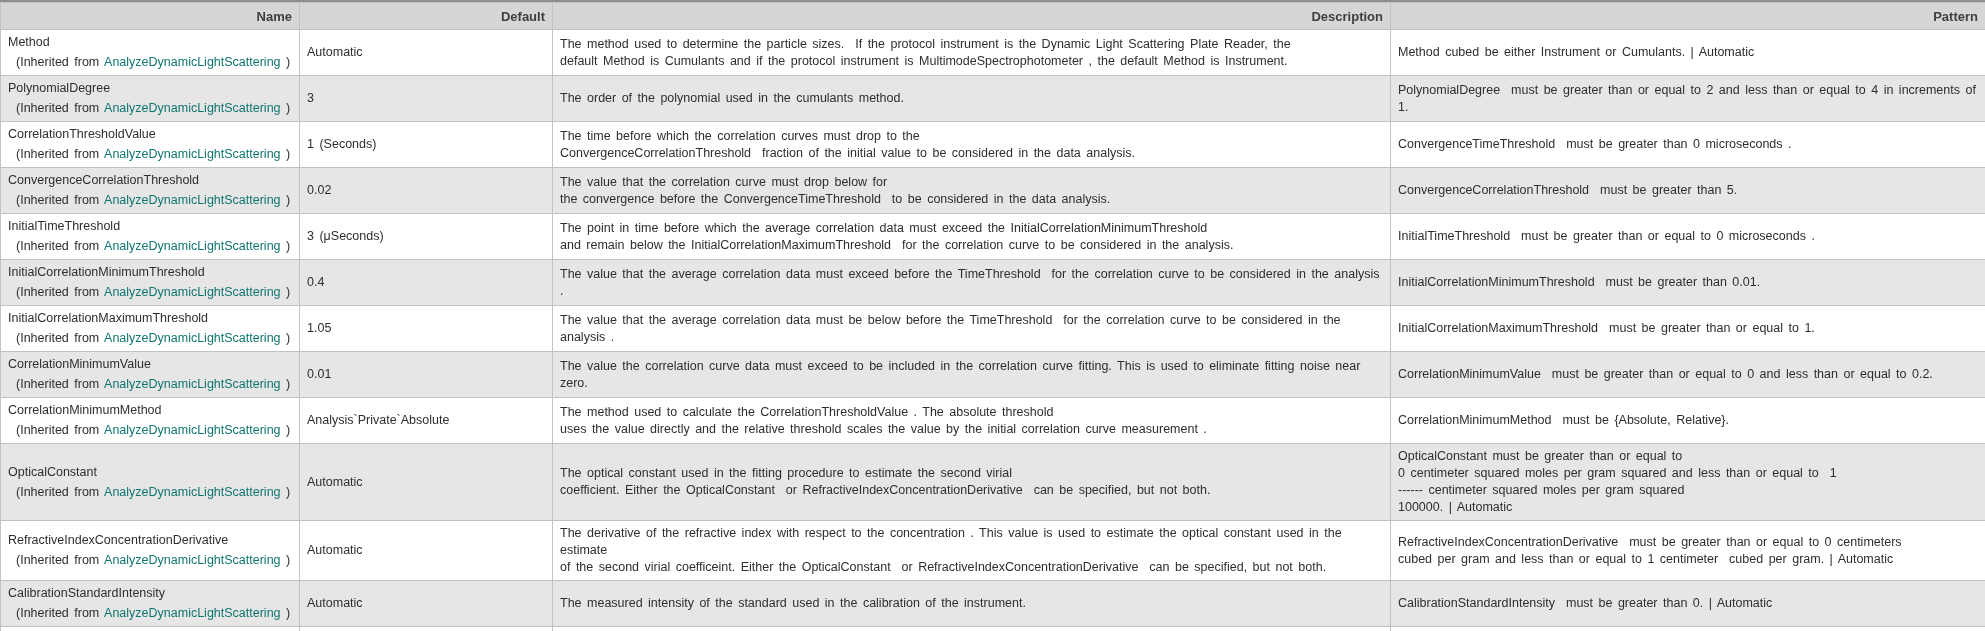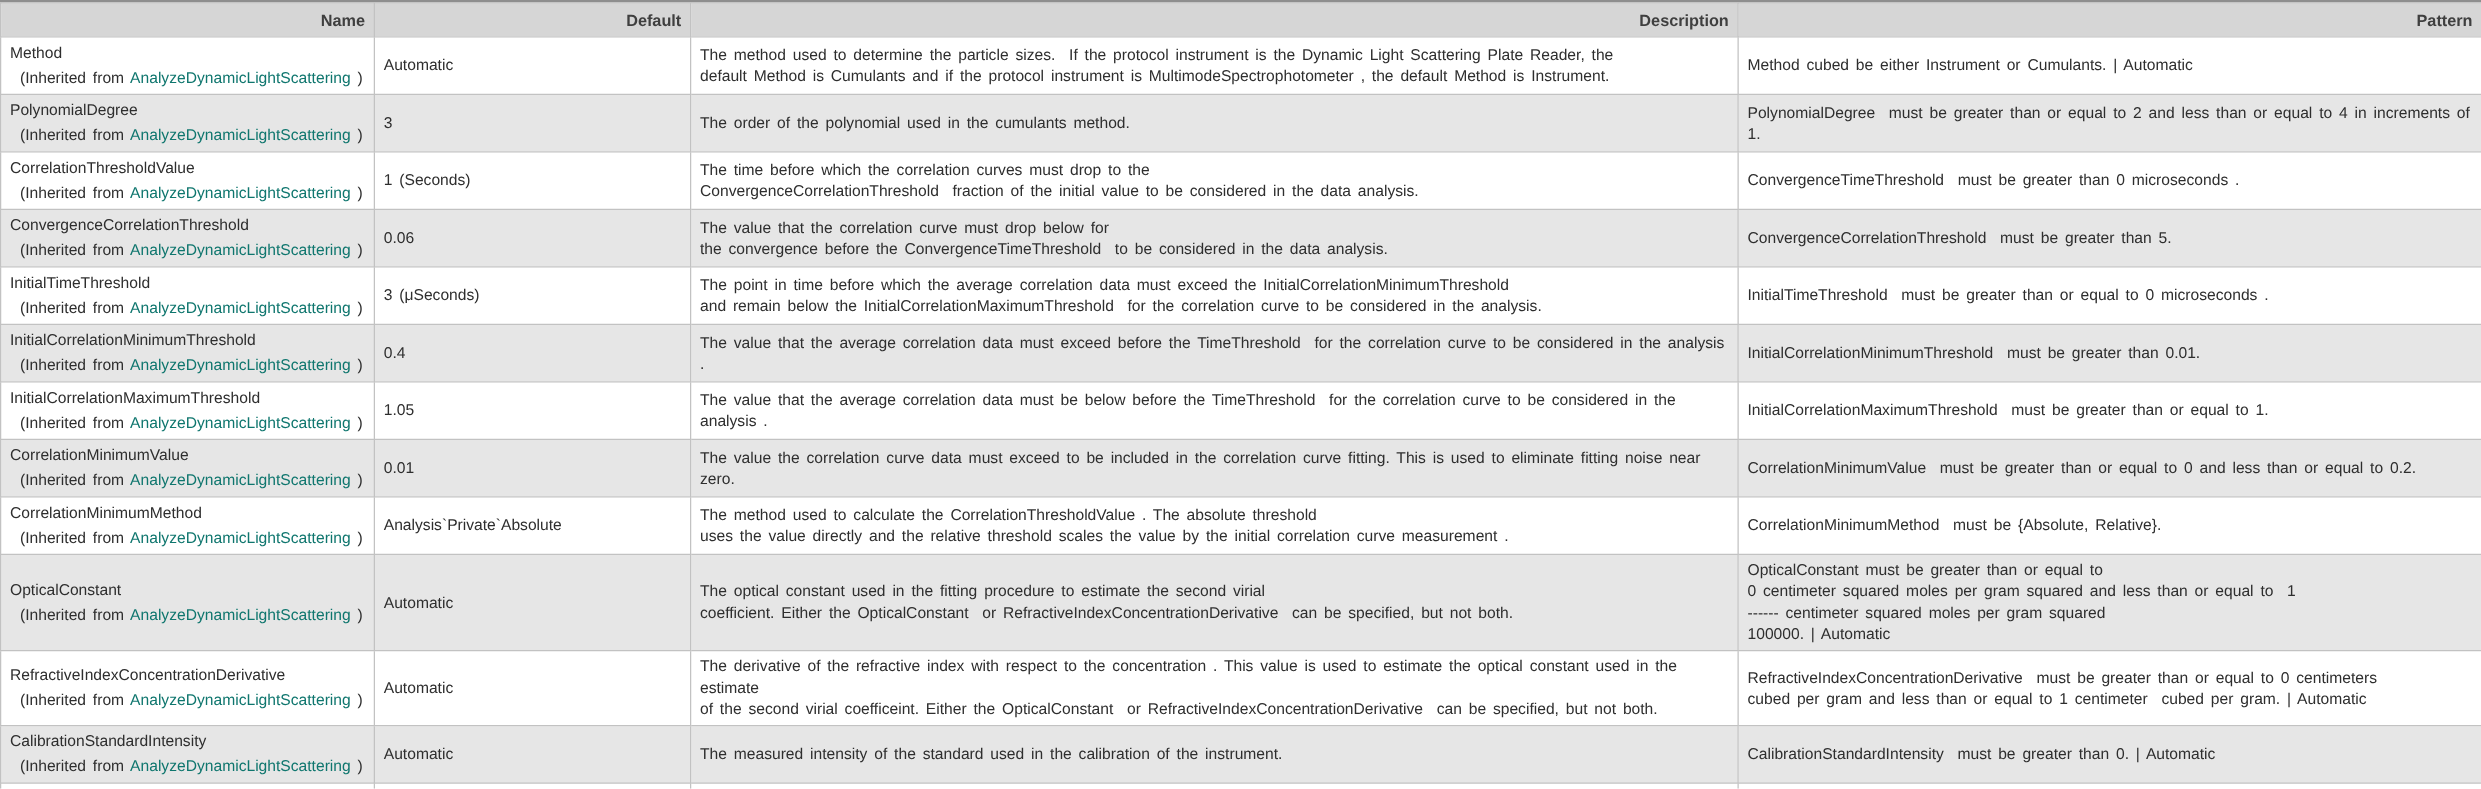--- a/index.html
+++ b/index.html
@@ -113,21 +113,21 @@
 ConvergenceCorrelationThreshold  fraction of the initial value to be considered in the data analysis.</td>
     <td class="c-pattern">ConvergenceTimeThreshold  must be greater than 0 microseconds .</td>
   </tr>
         <tr>
     <td class="c-name">
       <div class="opt-name">ConvergenceCorrelationThreshold</div>
       <div class="inherited">
         <span class="inh-prefix">(Inherited from </span><a class="inh-link">AnalyzeDynamicLightScattering</a><span class="inh-suffix"> )</span>
       </div>
     </td>
-    <td class="c-default">0.06</td>
+    <td class="c-default">0.02</td>
     <td class="c-desc">The value that the correlation curve must drop below for
 the convergence before the ConvergenceTimeThreshold  to be considered in the data analysis.</td>
     <td class="c-pattern">ConvergenceCorrelationThreshold  must be greater than 5.</td>
   </tr>
         <tr>
     <td class="c-name">
       <div class="opt-name">InitialTimeThreshold</div>
       <div class="inherited">
         <span class="inh-prefix">(Inherited from </span><a class="inh-link">AnalyzeDynamicLightScattering</a><span class="inh-suffix"> )</span>
       </div>

